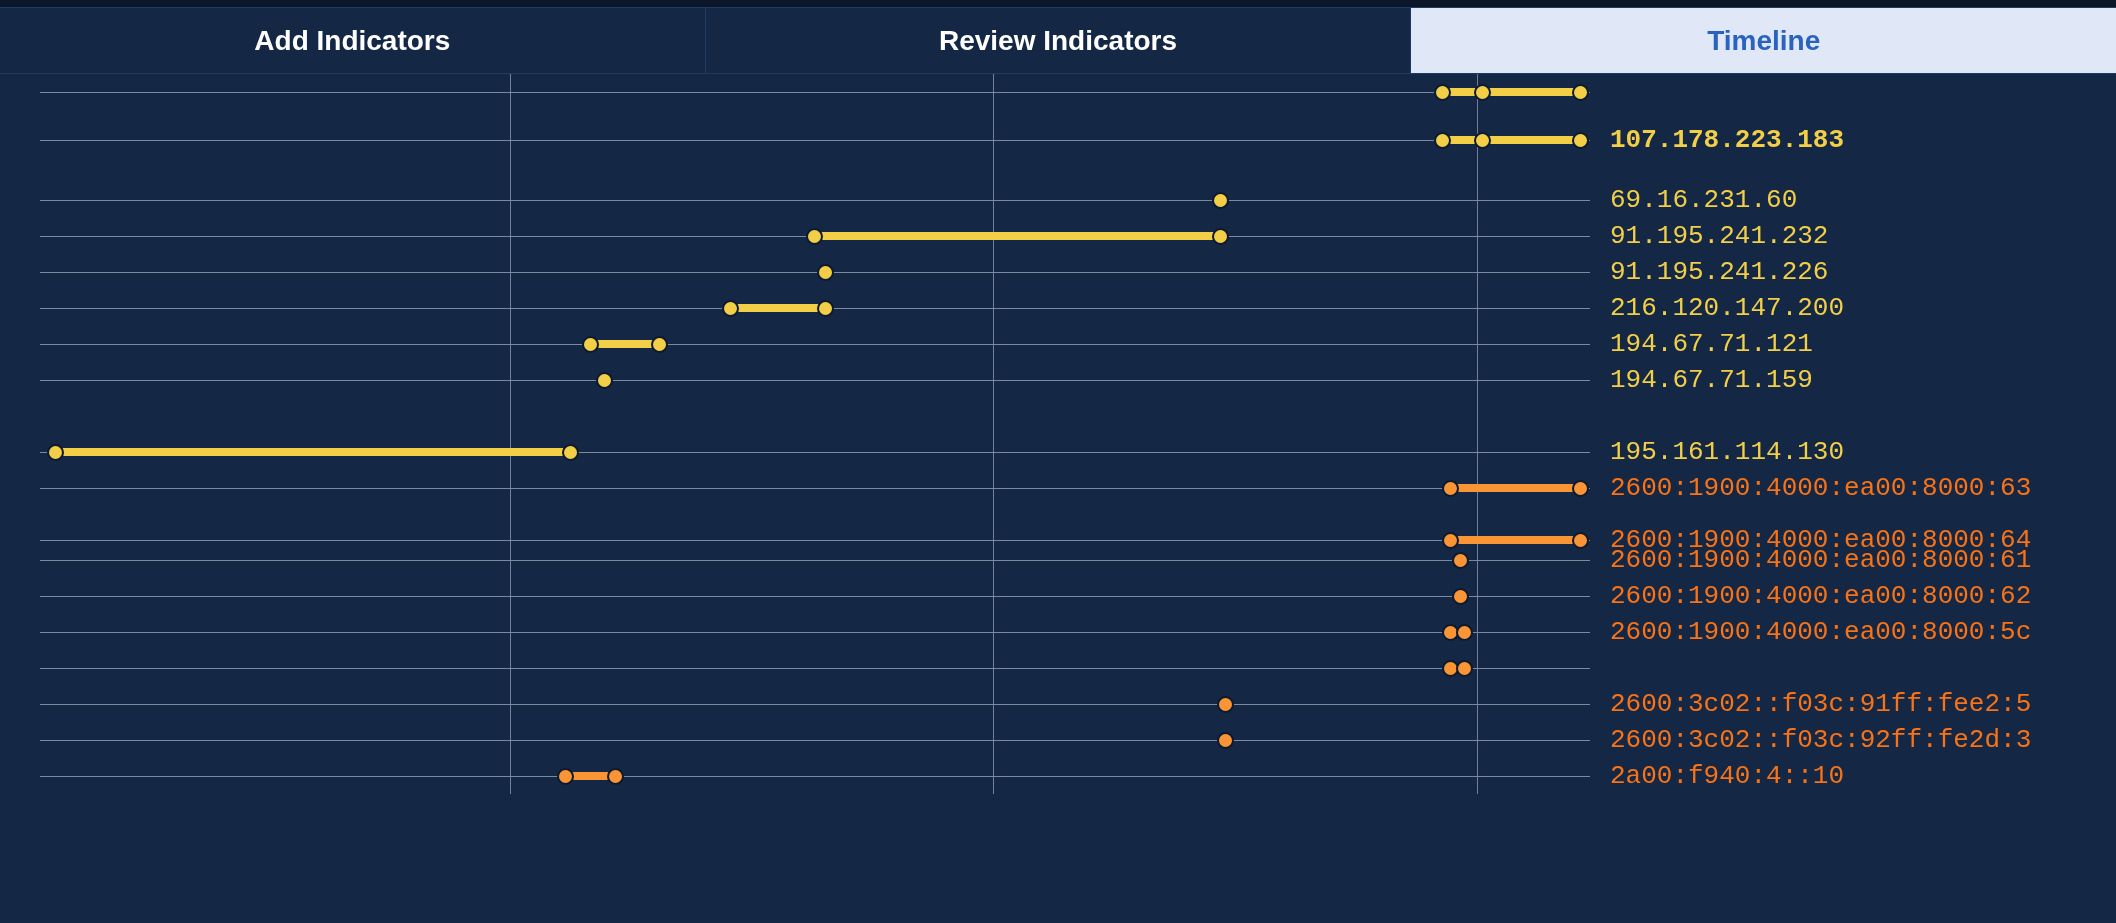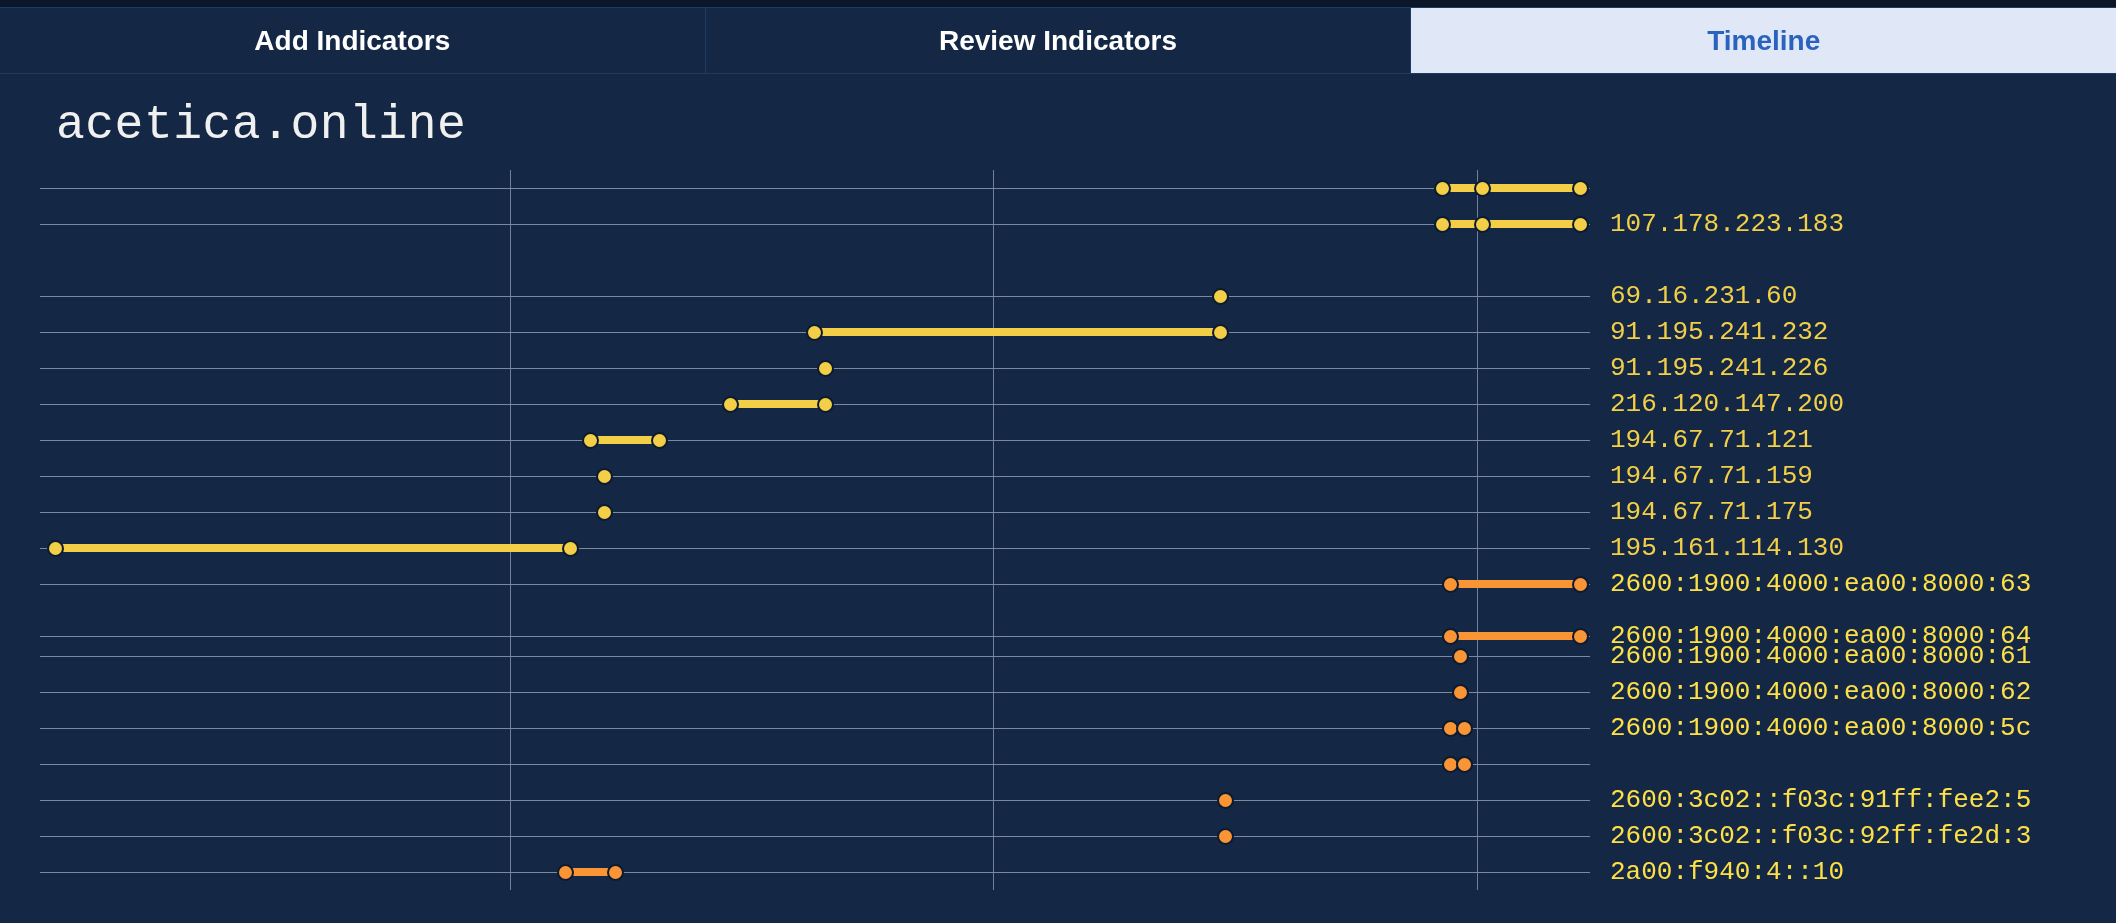--- a/index.html
+++ b/index.html
@@ -75,21 +75,21 @@
     position: absolute;
     left: 1570px;
     top: 0;
     font-family: "Courier New", monospace;
     font-size: 26px;
     line-height: 36px;
     white-space: nowrap;
     overflow: hidden;
   }
   .row-label.ipv4 { color: #f2cf47; }
-  .row-label.ipv6 { color: #fde047; }
+  .row-label.ipv6 { color: #f97316; }
   .vgrid {
     position: absolute;
     top: 0;
     width: 1px;
     height: 100%;
     background: #7b8a9e;
     opacity: 0.9;
   }
   .bar {
     position: absolute;
@@ -115,33 +115,32 @@
 
 <div class="top-strip"></div>
 
 <div class="tabs">
   <div class="tab">Add Indicators</div>
   <div class="tab">Review Indicators</div>
   <div class="tab active">Timeline</div>
 </div>
 
 <div class="content">
-  <div class="page-title">acetica.online</div>
   <div class="chart-area" id="chart-area" style="height: 720px;">
       <div class="vgrid" style="left: 470px; height: 720px;"></div>
       <div class="vgrid" style="left: 953px; height: 720px;"></div>
       <div class="vgrid" style="left: 1437px; height: 720px;"></div>
       <div class="row" style="top: 0px; position: absolute; left: 0px; width: 100%;">
         <div class="row-line"></div>
         <div class="bar ipv4" style="left: 1402px; width: 138px;"></div>
         <div class="dot ipv4" style="left: 1394px;"></div>
         <div class="dot ipv4" style="left: 1532px;"></div>
         <div class="dot ipv4" style="left: 1434px;"></div>
       </div>
-      <div class="row" style="top: 36px; position: absolute; left: 0px; width: 100%;">
+      <div class="row" style="top: 48px; position: absolute; left: 0px; width: 100%; font-weight: bold;">
         <div class="row-line"></div>
         <div class="bar ipv4" style="left: 1402px; width: 138px;"></div>
         <div class="dot ipv4" style="left: 1394px;"></div>
         <div class="dot ipv4" style="left: 1532px;"></div>
         <div class="dot ipv4" style="left: 1434px;"></div>
         <div class="row-label ipv4">107.178.223.183</div>
       </div>
       <div class="row" style="top: 108px; position: absolute; left: 0px; width: 100%;">
         <div class="row-line"></div>
         <div class="dot ipv4" style="left: 1172px;"></div>
@@ -171,25 +170,20 @@
         <div class="bar ipv4" style="left: 550px; width: 69px;"></div>
         <div class="dot ipv4" style="left: 542px;"></div>
         <div class="dot ipv4" style="left: 611px;"></div>
         <div class="row-label ipv4">194.67.71.121</div>
       </div>
       <div class="row" style="top: 288px; position: absolute; left: 0px; width: 100%;">
         <div class="row-line"></div>
         <div class="dot ipv4" style="left: 556px;"></div>
         <div class="row-label ipv4">194.67.71.159</div>
       </div>
-      <div class="row" style="top: 324px; position: absolute; left: 0px; width: 100%;">
-        <div class="row-line"></div>
-        <div class="dot ipv4" style="left: 556px;"></div>
-        <div class="row-label ipv4">194.67.71.175</div>
-      </div>
       <div class="row" style="top: 360px; position: absolute; left: 0px; width: 100%;">
         <div class="row-line"></div>
         <div class="bar ipv4" style="left: 15px; width: 515px;"></div>
         <div class="dot ipv4" style="left: 7px;"></div>
         <div class="dot ipv4" style="left: 522px;"></div>
         <div class="row-label ipv4">195.161.114.130</div>
       </div>
       <div class="row" style="top: 396px; position: absolute; left: 0px; width: 100%;">
         <div class="row-line"></div>
         <div class="bar ipv6" style="left: 1410px; width: 130px;"></div>

